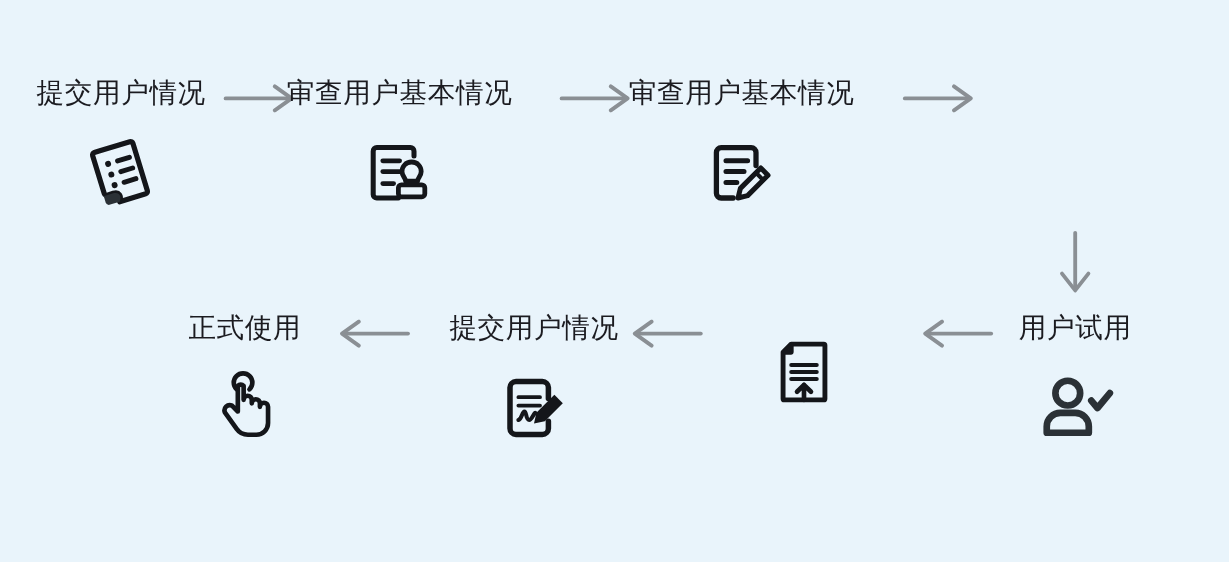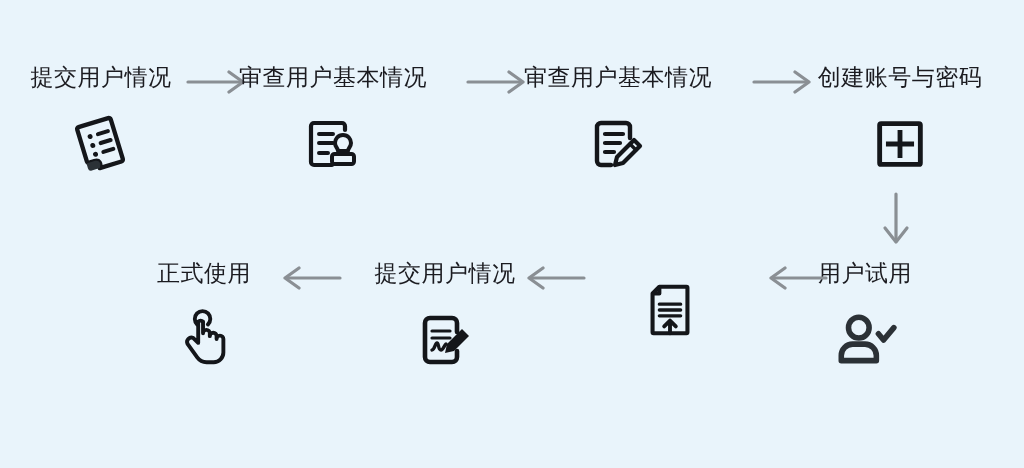--- a/index.html
+++ b/index.html
@@ -117,38 +117,29 @@
     </div>
   </div>
 
   <div class="arrow" style="left:752px; top:70px;">
     <svg width="64" height="24" viewBox="0 0 64 24">
       <path d="M2 12 H55" stroke="#8a8f94" stroke-width="3.2" stroke-linecap="round" fill="none"></path>
       <path d="M43 2 L57 12 L43 22" stroke="#8a8f94" stroke-width="3.2" stroke-linecap="round" stroke-linejoin="round" fill="none"></path>
     </svg>
   </div>
 
-  <div class="node row-top" style="left:795px;">
-    <div class="node-label">创建账号与密码</div>
-    <div class="node-icon">
-      <svg viewBox="0 0 64 64" width="62" height="62" fill="none">
-        <rect x="11" y="11" width="42" height="42" rx="1.5" stroke="#14161a" stroke-width="5" fill="none"></rect>
-        <path d="M32 20 V44 M20 32 H44" stroke="#14161a" stroke-width="5" stroke-linecap="square"></path>
-      </svg>
-    </div>
-  </div>
 
   <div class="arrow" style="left:878px; top:192px;">
     <svg width="36" height="56" viewBox="0 0 36 56">
       <path d="M18 2 V48" stroke="#8a8f94" stroke-width="3.2" stroke-linecap="round" fill="none"></path>
       <path d="M7 36 L18 50 L29 36" stroke="#8a8f94" stroke-width="3.2" stroke-linecap="round" stroke-linejoin="round" fill="none"></path>
     </svg>
   </div>
 
-  <div class="node row-bot" style="left:760px;">
+  <div class="node row-bot" style="left:791px;">
     <div class="node-label">用户试用</div>
     <div class="node-icon">
       <svg viewBox="0 0 64 64" width="66" height="66" fill="none">
         <circle cx="26" cy="20" r="10" stroke="#2b3136" stroke-width="5.4" fill="none"></circle>
         <path d="M9 52 v-5 a11 11 0 0 1 11-11 h12 a11 11 0 0 1 11 11 v5 z" stroke="#2b3136" stroke-width="5.4" stroke-linejoin="round" fill="none"></path>
         <path d="M45 26 l5 6 10-12" stroke="#2b3136" stroke-width="5.4" stroke-linecap="round" stroke-linejoin="round" fill="none"></path>
       </svg>
     </div>
   </div>
 

